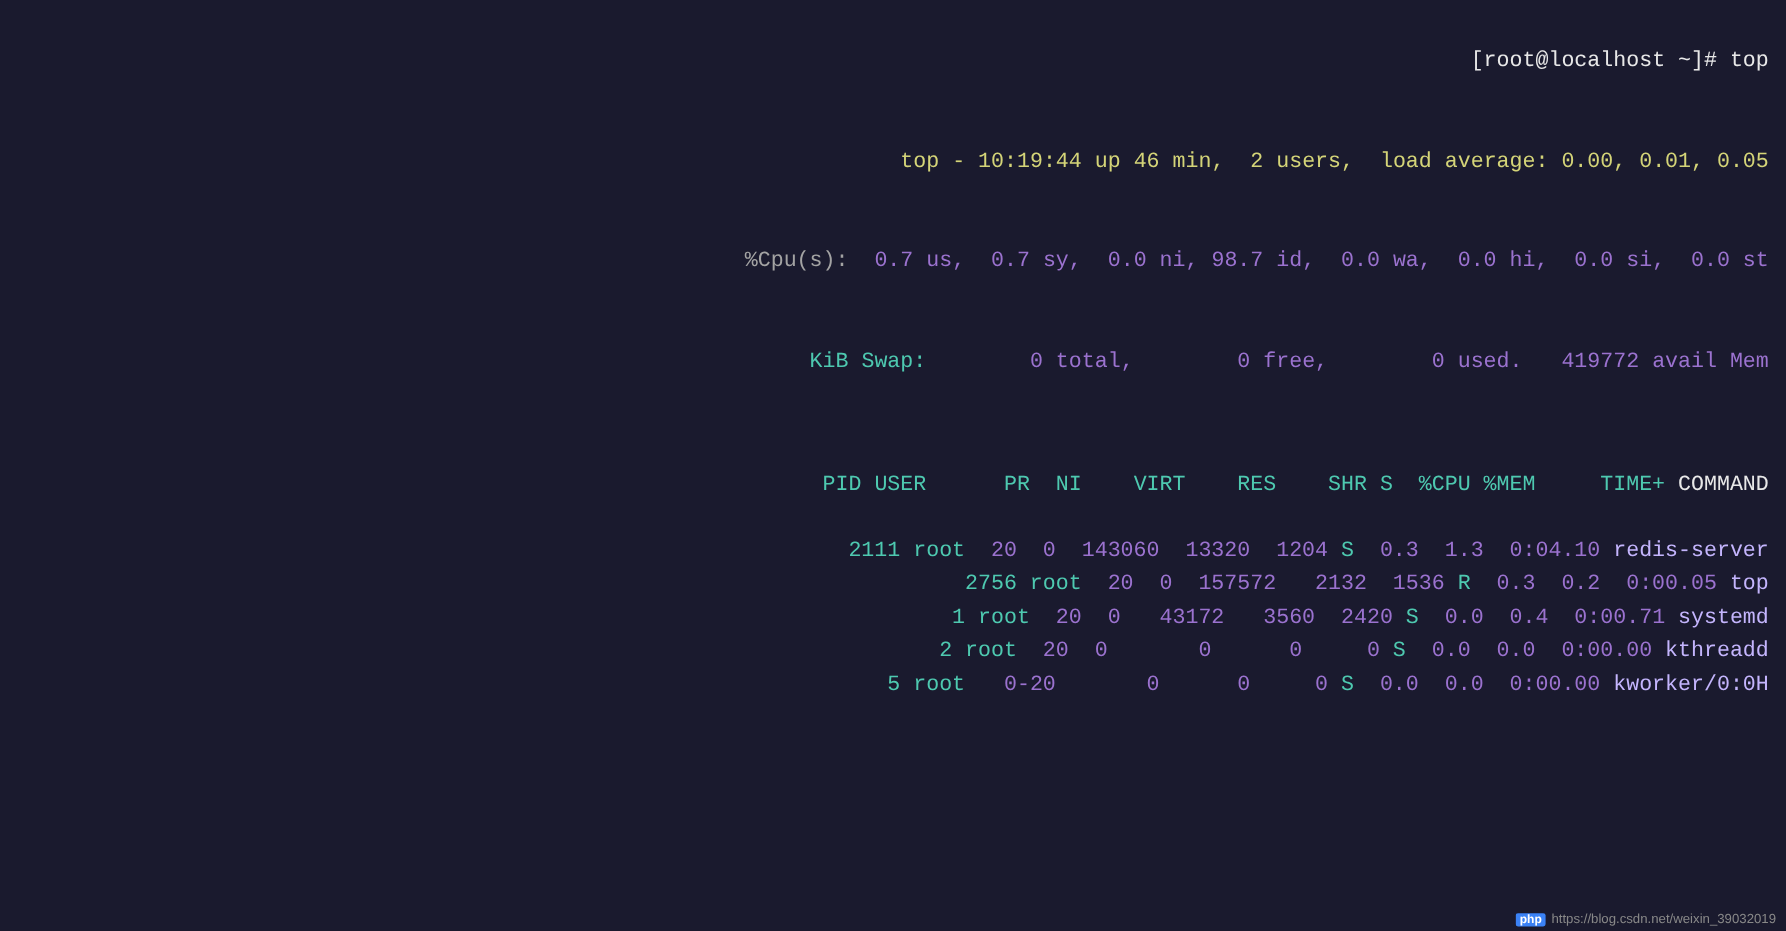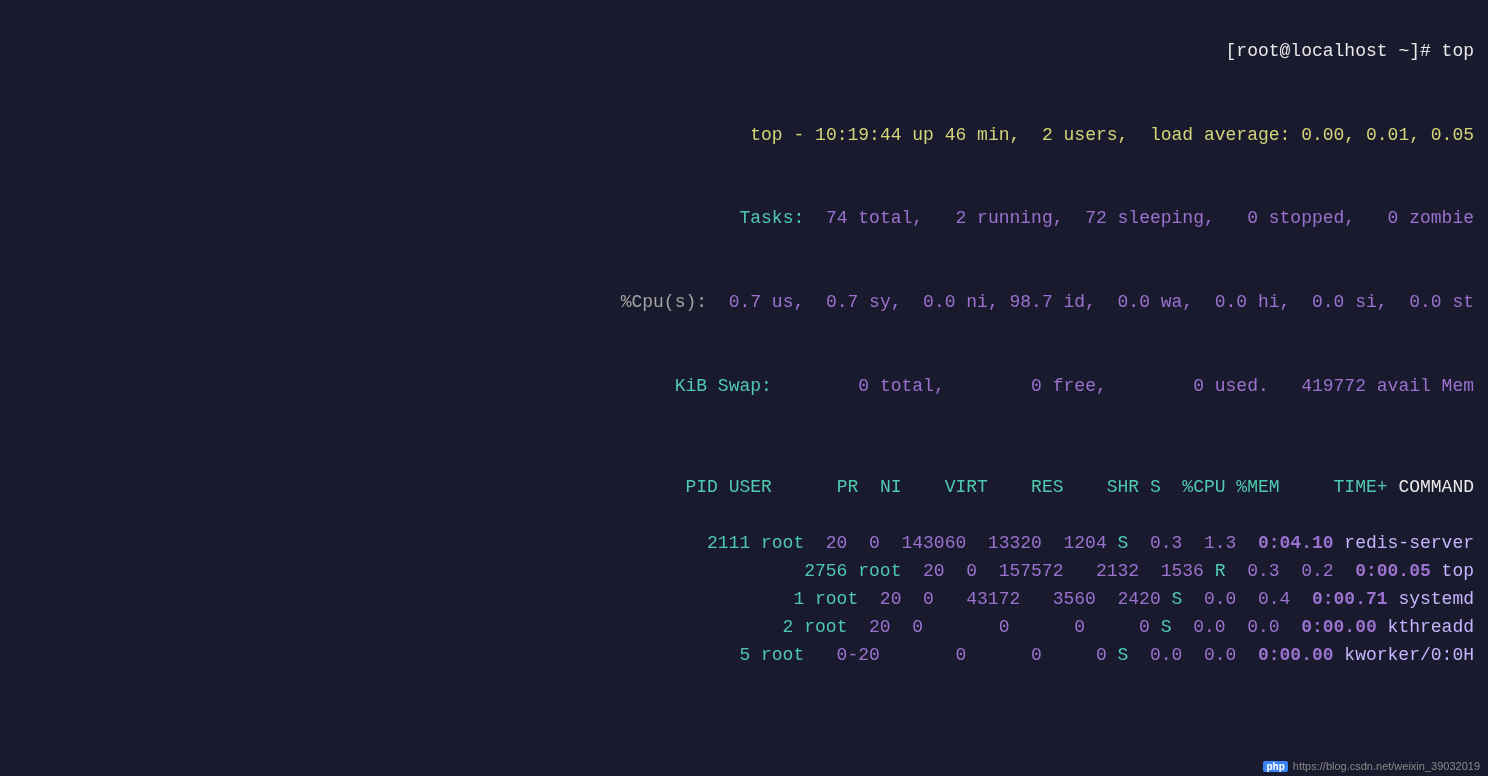--- a/index.html
+++ b/index.html
@@ -28,21 +28,21 @@
     .mem-value { color: #9b72cf; }
 
     .table-section { margin-top: 18px; }
     .col-header { color: #4ec9b0; }
 
     .process-row { color: #9b72cf; }
     .process-row .pid { color: #4ec9b0; }
     .process-row .user { color: #4ec9b0; }
     .process-row .state { color: #4ec9b0; }
     .process-row .command { color: #c4b5fd; margin-top: 48px; }
-    .process-row .time { color: #9b72cf; font-weight: bold; }
+    .process-row .time { color: #9b72cf; }
 
     .prompt-line { color: #e8e8e8; }
 
     .watermark {
       position: fixed;
       bottom: 4px;
       right: 8px;
       font-size: 11px;
       color: #888;
       font-family: Arial, sans-serif;
@@ -64,23 +64,20 @@
 <div>
 
   <div class="line prompt-line">
     <span>[root@localhost ~]# top</span>
   </div>
 
   <div class="line">
     <span class="yellow">top - </span><span class="yellow">10:19:44</span><span class="yellow"> up 46 min,  2 users,  load average: 0.00, 0.01, 0.05</span>
   </div>
 
-  <div class="line">
-    <span class="tasks-label">Tasks:</span><span class="tasks-value">  74 total,   2 running,  72 sleeping,   0 stopped,   0 zombie</span>
-  </div>
 
   <div class="line">
     <span class="cpu-label">%Cpu(s):</span><span class="cpu-value">  0.7 us,  0.7 sy,  0.0 ni, 98.7 id,  0.0 wa,  0.0 hi,  0.0 si,  0.0 st</span>
   </div>
 
 
   <div class="line">
     <span class="mem-label">KiB Swap:</span><span class="mem-value">        0 total,        0 free,        0 used.   419772 avail Mem</span>
   </div>
 

